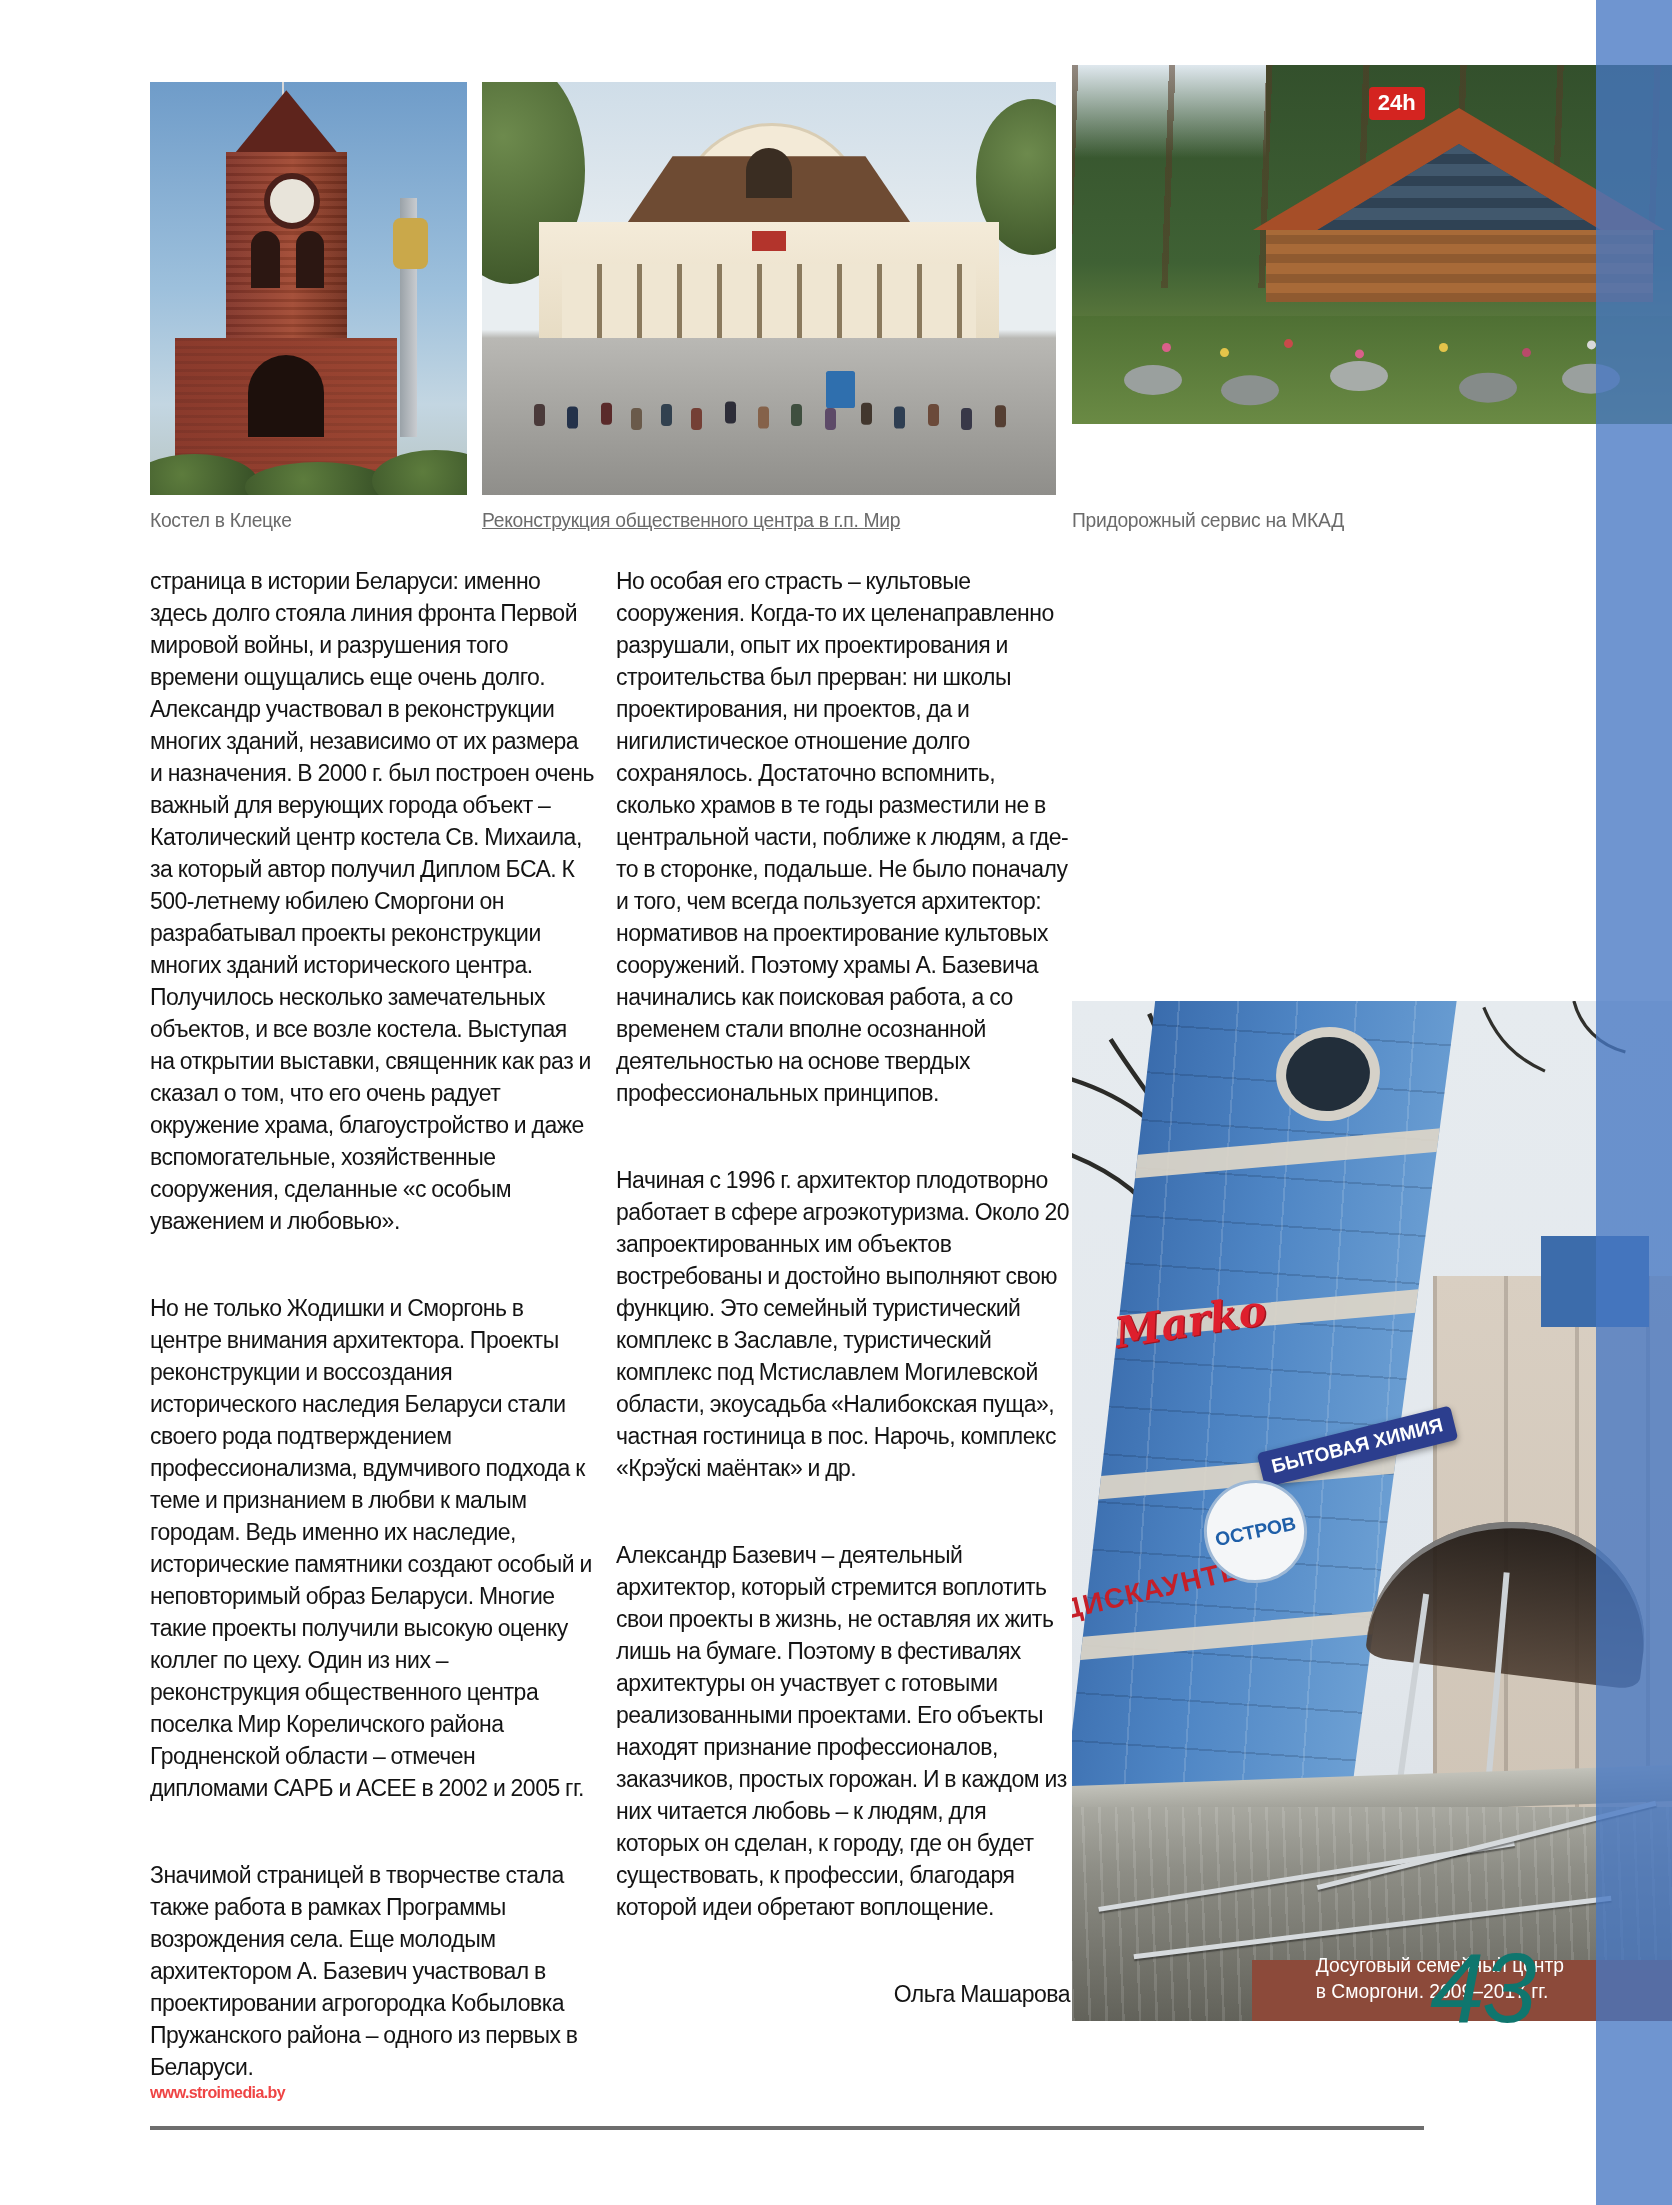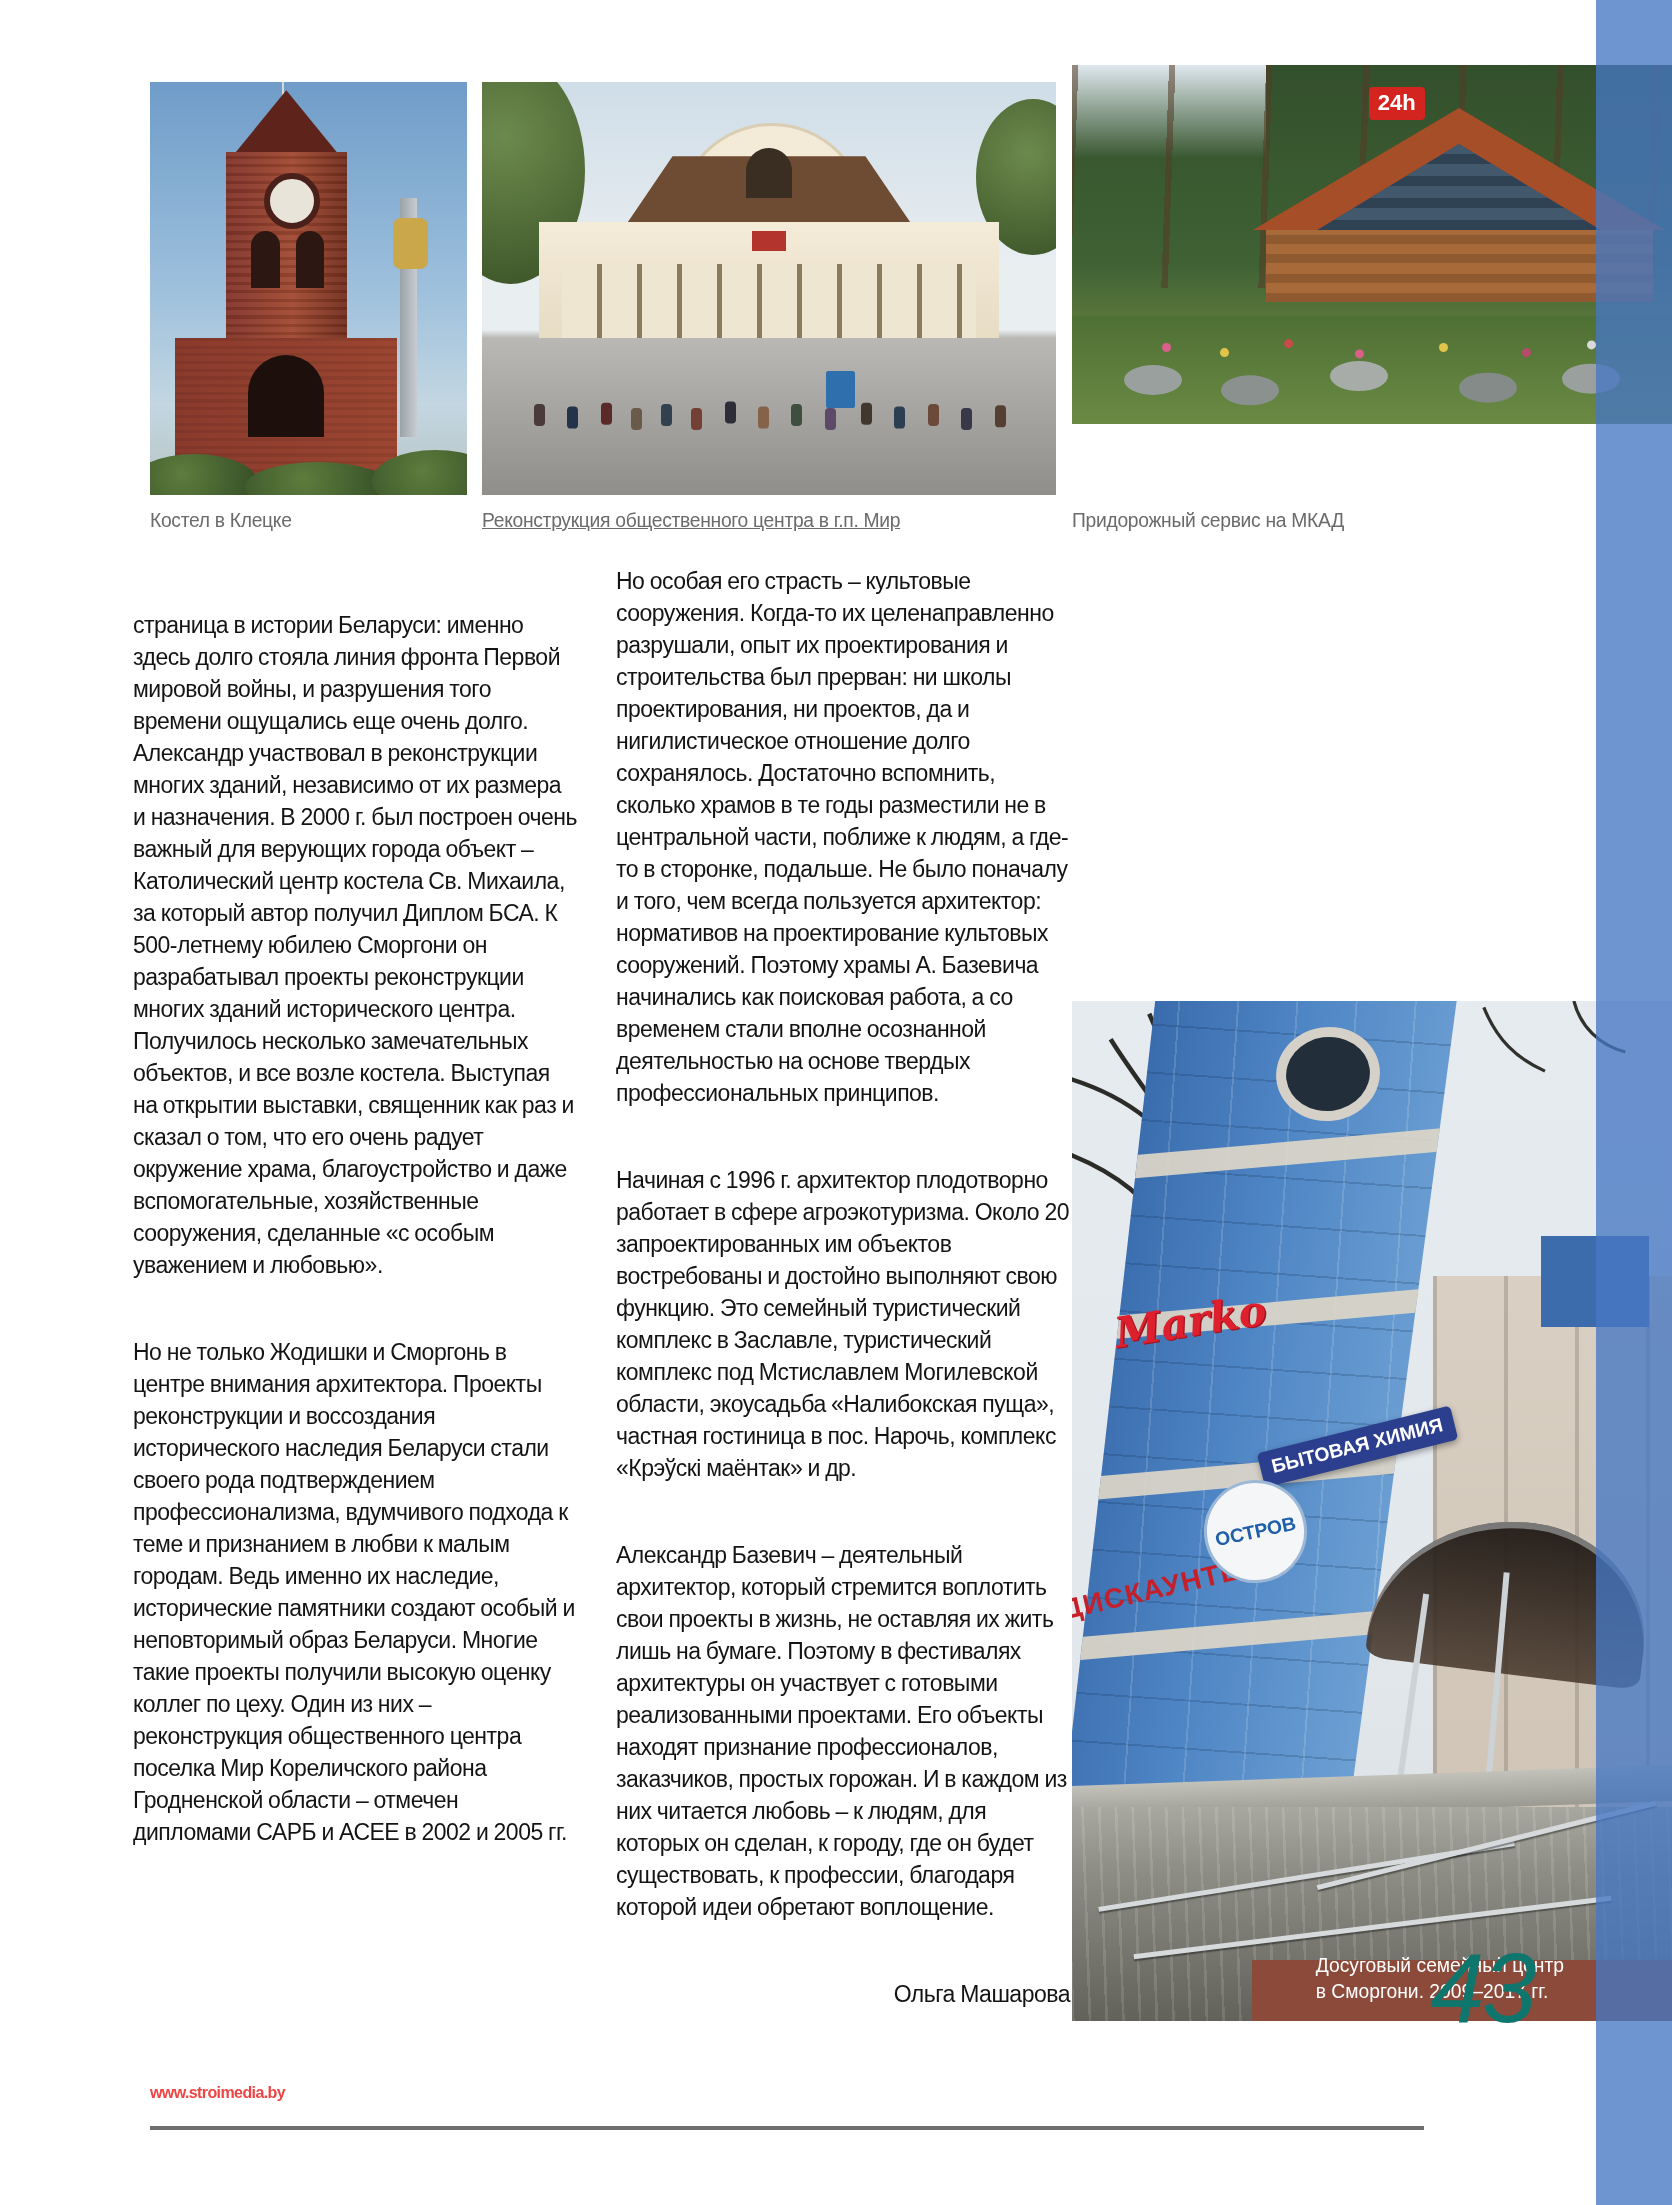--- a/index.html
+++ b/index.html
@@ -68,21 +68,21 @@
   .mk-flowers{left:14%;bottom:20%;width:9px;height:9px;border-radius:50%;background:#d9608a;
      box-shadow:58px 5.1px 0 #e3c44a,122px -3.9px 0 #c84a4a,193px 6.4px 0 #d9608a,277px 0 0 #e3c44a,
        360px 5.1px 0 #b84a6a,425px -2.6px 0 #d9d9d9;}
   
   .caption{position:absolute;top:510px;font-size:19.3px;color:#6b6b6b;letter-spacing:-0.3px;}
   .cap1{left:150px;} .cap2{left:482px;text-decoration:underline;} .cap3{left:1072px;}
   
   .col{position:absolute;top:565px;font-size:23px;line-height:32px;color:#141414;
        letter-spacing:-0.5px;word-spacing:-0.6px;}
   .col p{margin:0 0 55px 0;}
-  .col1{left:133px;width:445px;margin-top:44px;}
+  .col1{left:150px;width:445px;}
   .col2{left:616px;width:454px;}
   .byline{text-align:right;margin:0;}
   
   .photo-tarasovo{left:1072px;top:560px;width:601px;height:413px;
      background:linear-gradient(180deg,#c9e2f2 0%,#d9eaf5 55%,#dcecf4 100%);}
   .tr-caption{position:absolute;top:18px;right:144px;font-size:20.6px;color:#4c4c4c;letter-spacing:-0.3px;}
   .tr-chimney{left:30%;top:6%;width:5%;height:16%;background:repeating-linear-gradient(90deg,#5d3a28 0 5.1px,#7a4c32 5.1px 10.3px);}
   .tr-roof{left:4%;top:18%;width:92%;height:36%;background:linear-gradient(180deg,#6e3f22,#8a5530);
      clip-path:polygon(0 100%,26% 0,74% 0,100% 100%);}
   .tr-roof2{left:56%;top:34%;width:40%;height:22%;background:#7a4827;
@@ -192,20 +192,21 @@
     <div class="abs mk-flowers"></div>
   </div>
 
   <div class="caption cap1">Костел в Клецке</div>
   <div class="caption cap2">Реконструкция общественного центра в г.п. Мир</div>
   <div class="caption cap3">Придорожный сервис на МКАД</div>
 
   <div class="col col1">
     <p>страница в истории Беларуси: именно здесь долго стояла линия фронта Первой мировой войны, и разрушения того времени ощущались еще очень долго. Александр участвовал в реконструкции многих зданий, независимо от их размера и назначения. В 2000 г. был построен очень важный для верующих города объект – Католический центр костела Св. Михаила, за который автор получил Диплом БСА. К 500-летнему юбилею Сморгони он разрабатывал проекты реконструкции многих зданий исторического центра. Получилось несколько замечательных объектов, и все возле костела. Выступая на открытии выставки, священник как раз и сказал о том, что его очень радует окружение храма, благоустройство и даже вспомогательные, хозяйственные сооружения, сделанные «с особым уважением и любовью».</p>
     <p>Но не только Жодишки и Сморгонь в центре внимания архитектора. Проекты реконструкции и воссоздания исторического наследия Беларуси стали своего рода подтверждением профессионализма, вдумчивого подхода к теме и признанием в любви к малым городам. Ведь именно их наследие, исторические памятники создают особый и неповторимый образ Беларуси. Многие такие проекты получили высокую оценку коллег по цеху. Один из них – реконструкция общественного центра поселка Мир Кореличского района Гродненской области – отмечен дипломами САРБ и АСЕЕ в 2002 и 2005 гг.</p>
+    <p>Значимой страницей в творчестве стала также работа в рамках Программы возрождения села. Еще молодым архитектором А. Базевич участвовал в проектировании агрогородка Кобыловка Пружанского района – одного из первых в Беларуси.</p>
   </div>
   <div class="col col2">
     <p>Но особая его страсть – культовые сооружения. Когда-то их целенаправленно разрушали, опыт их проектирования и строительства был прерван: ни школы проектирования, ни проектов, да и нигилистическое отношение долго сохранялось. Достаточно вспомнить, сколько храмов в те годы разместили не в центральной части, поближе к людям, а где-то в сторонке, подальше. Не было поначалу и того, чем всегда пользуется архитектор: нормативов на проектирование культовых сооружений. Поэтому храмы А. Базевича начинались как поисковая работа, а со временем стали вполне осознанной деятельностью на основе твердых профессиональных принципов.</p>
     <p>Начиная с 1996 г. архитектор плодотворно работает в сфере агроэкотуризма. Около 20 запроектированных им объектов востребованы и достойно выполняют свою функцию. Это семейный туристический комплекс в Заславле, туристический комплекс под Мстиславлем Могилевской области, экоусадьба «Налибокская пуща», частная гостиница в пос. Нарочь, комплекс «Крэўскі маёнтак» и др.</p>
     <p>Александр Базевич – деятельный архитектор, который стремится воплотить свои проекты в жизнь, не оставляя их жить лишь на бумаге. Поэтому в фестивалях архитектуры он участвует с готовыми реализованными проектами. Его объекты находят признание профессионалов, заказчиков, простых горожан. И в каждом из них читается любовь – к людям, для которых он сделан, к городу, где он будет существовать, к профессии, благодаря которой идеи обретают воплощение.</p>
     <p class="byline">Ольга Машарова</p>
   </div>
 
 
   <div class="photo photo-smorgon">

